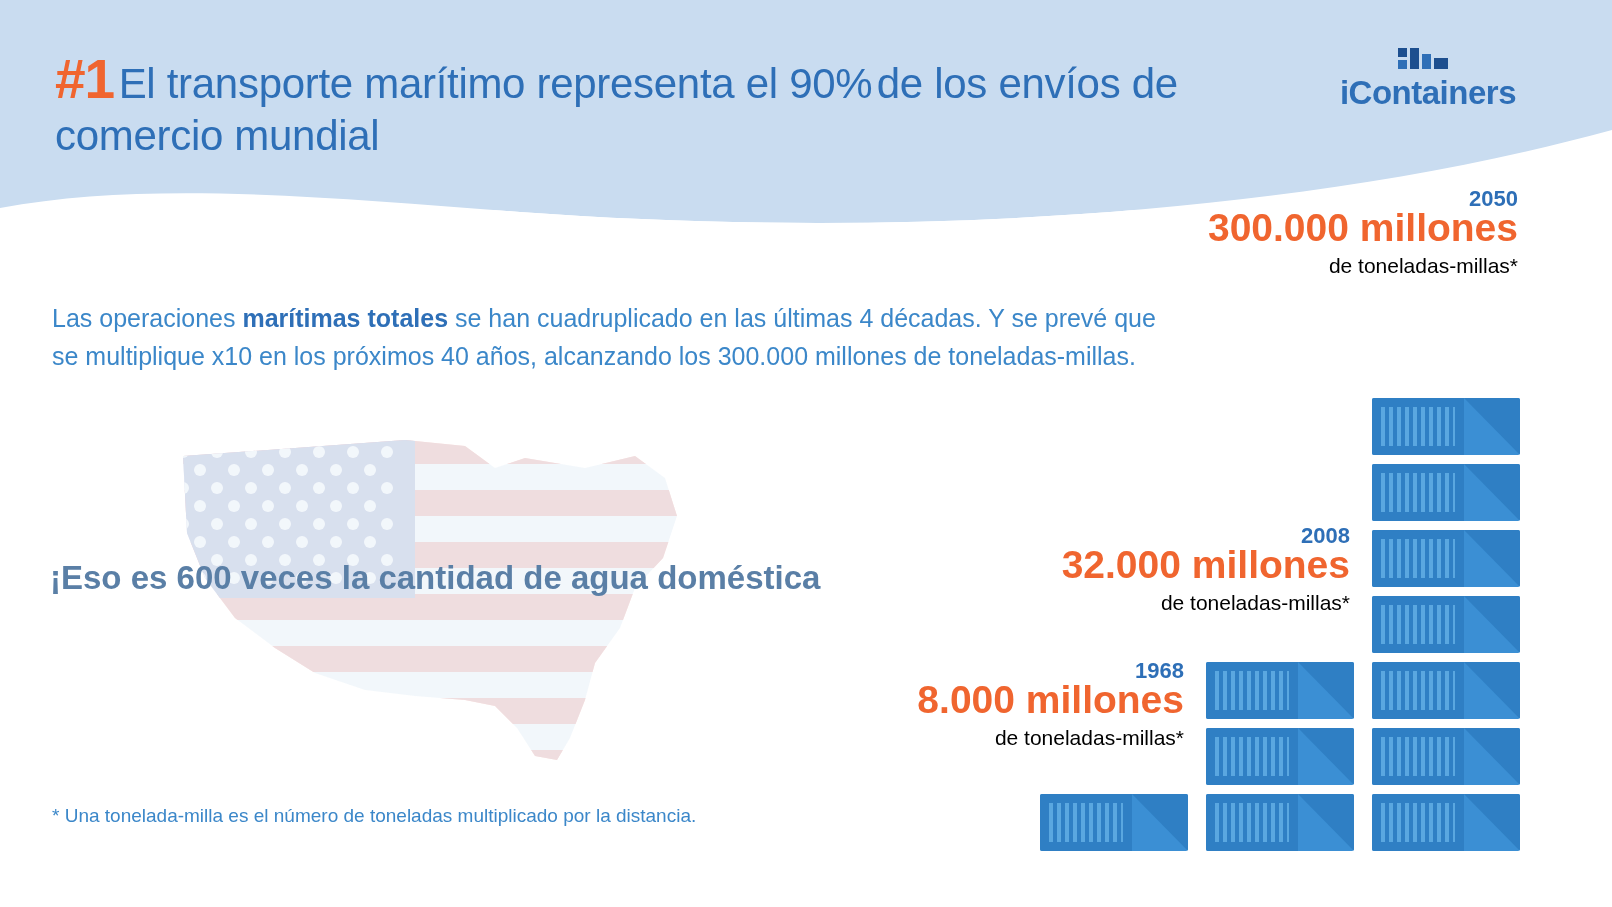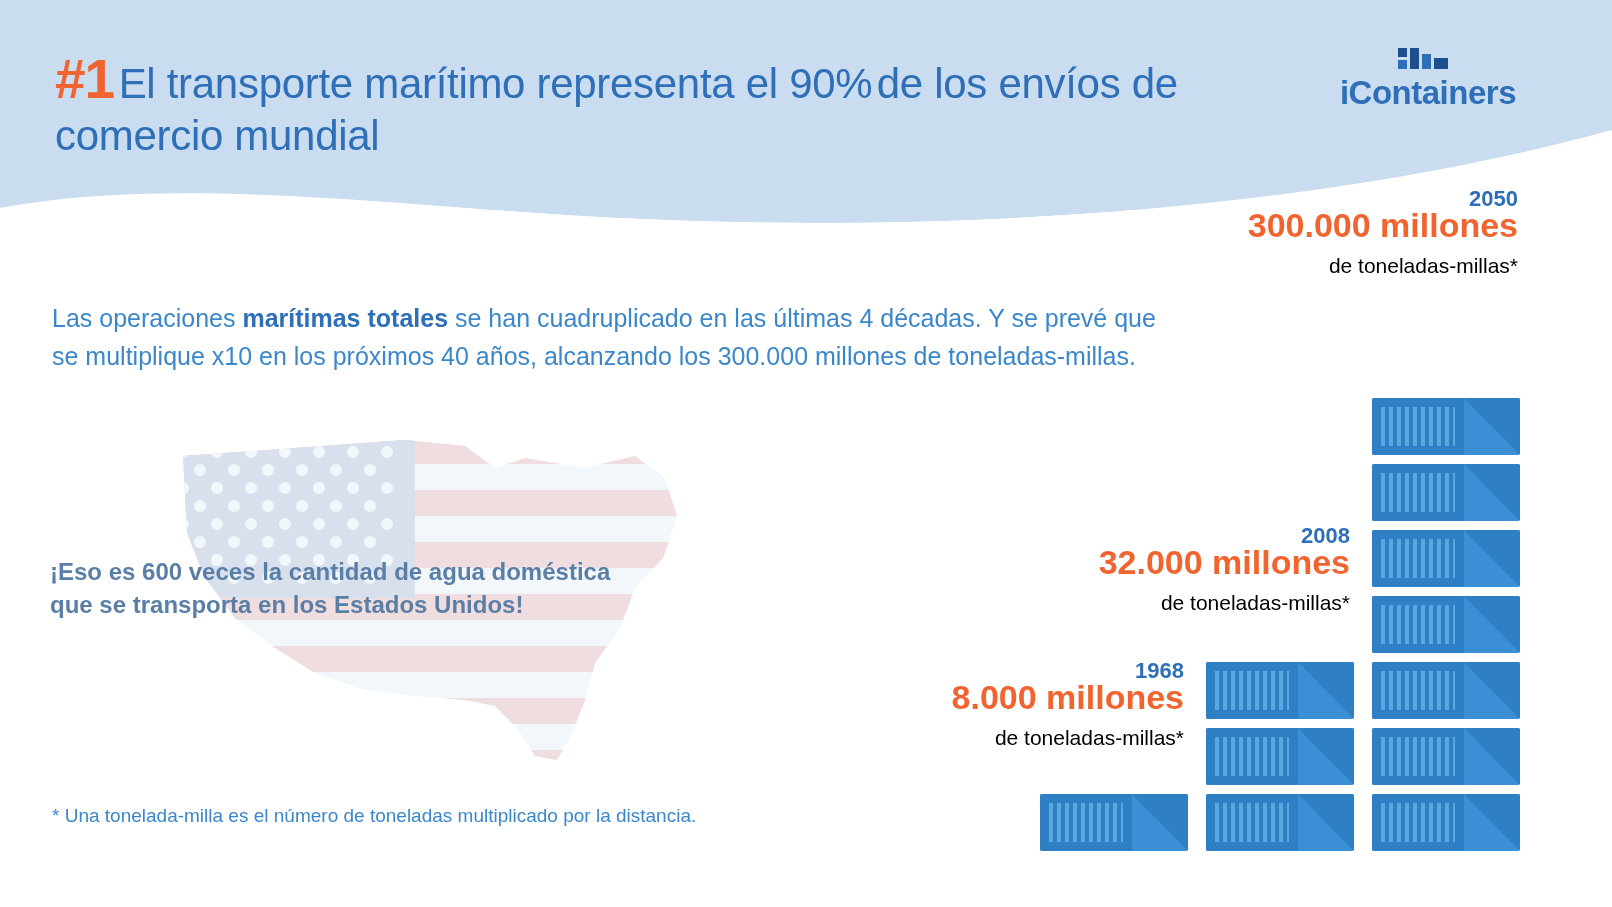--- a/index.html
+++ b/index.html
@@ -96,21 +96,21 @@
     height: 340px;
     opacity: 0.55;
   }
   
   .highlight {
     position: absolute;
     left: 50px;
     top: 555px;
     width: 900px;
     color: #5a7fa6;
-    font-size: 24px;
+    font-size: 33px;
     font-weight: bold;
     line-height: 1.38;
   }
   
   .footnote {
     position: absolute;
     left: 52px;
     top: 805px;
     color: #3b87c9;
     font-size: 19px;
@@ -162,21 +162,21 @@
   .lbl-year {
     position: absolute;
     color: #2e6fb7;
     font-size: 22px;
     font-weight: bold;
     text-align: right;
   }
   .lbl-big {
     position: absolute;
     color: #f0652f;
-    font-size: 34px;
+    font-size: 39px;
     font-weight: bold;
     text-align: right;
     white-space: nowrap;
   }
   .lbl-sub {
     position: absolute;
     color: #000000;
     font-size: 21px;
     text-align: right;
     white-space: nowrap;
@@ -299,21 +299,20 @@
               <circle cx="205" cy="140" r="6"></circle>
           </g>
         </g>
         <rect x="0" y="0" width="540" height="340" fill="#cfdff0" opacity="0.45"></rect>
       </g>
     </svg>
   </div>
 
   <div class="highlight">
     <div>¡Eso es 600 veces la cantidad de agua doméstica</div>
-    <div>que se transporta en los Estados Unidos!</div>
   </div>
 
   <div class="footnote">* Una tonelada-milla es el número de toneladas multiplicado por la distancia.</div>
 
   <div class="chart">
 
     <div class="col col-1968">
       <div class="container-box">
         <div class="left-pane"></div>
           <div class="ribs"></div>

